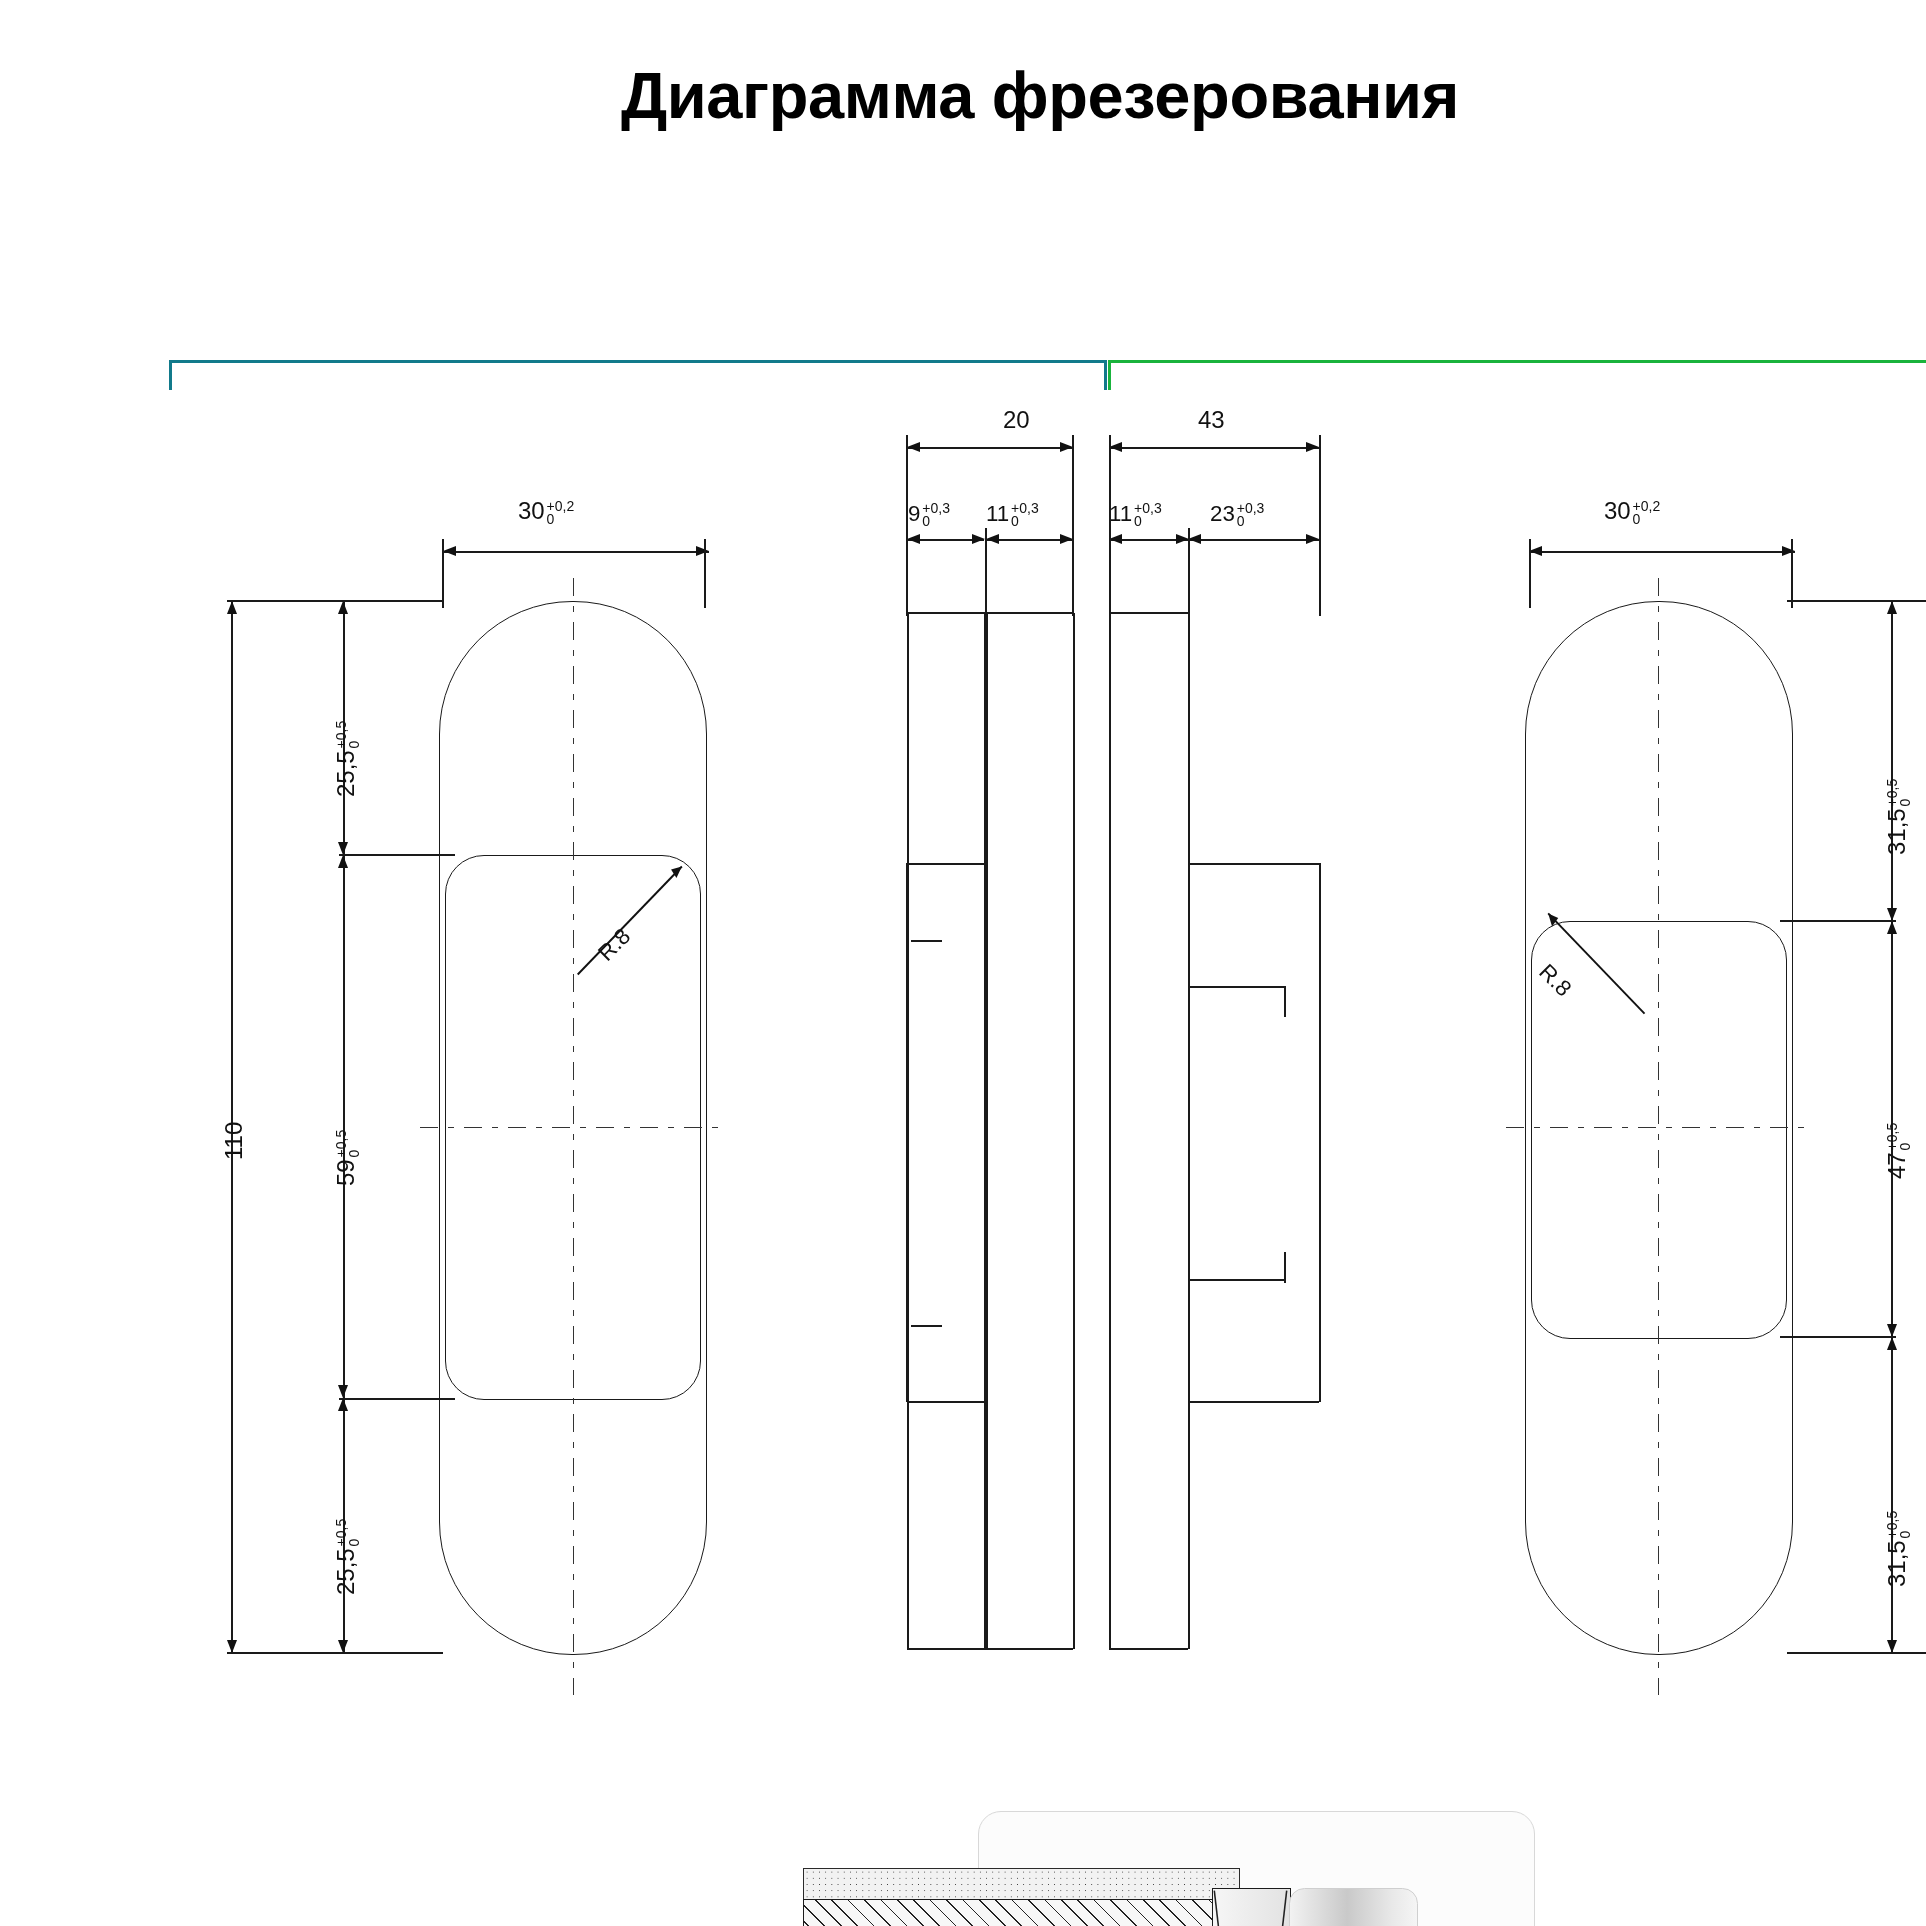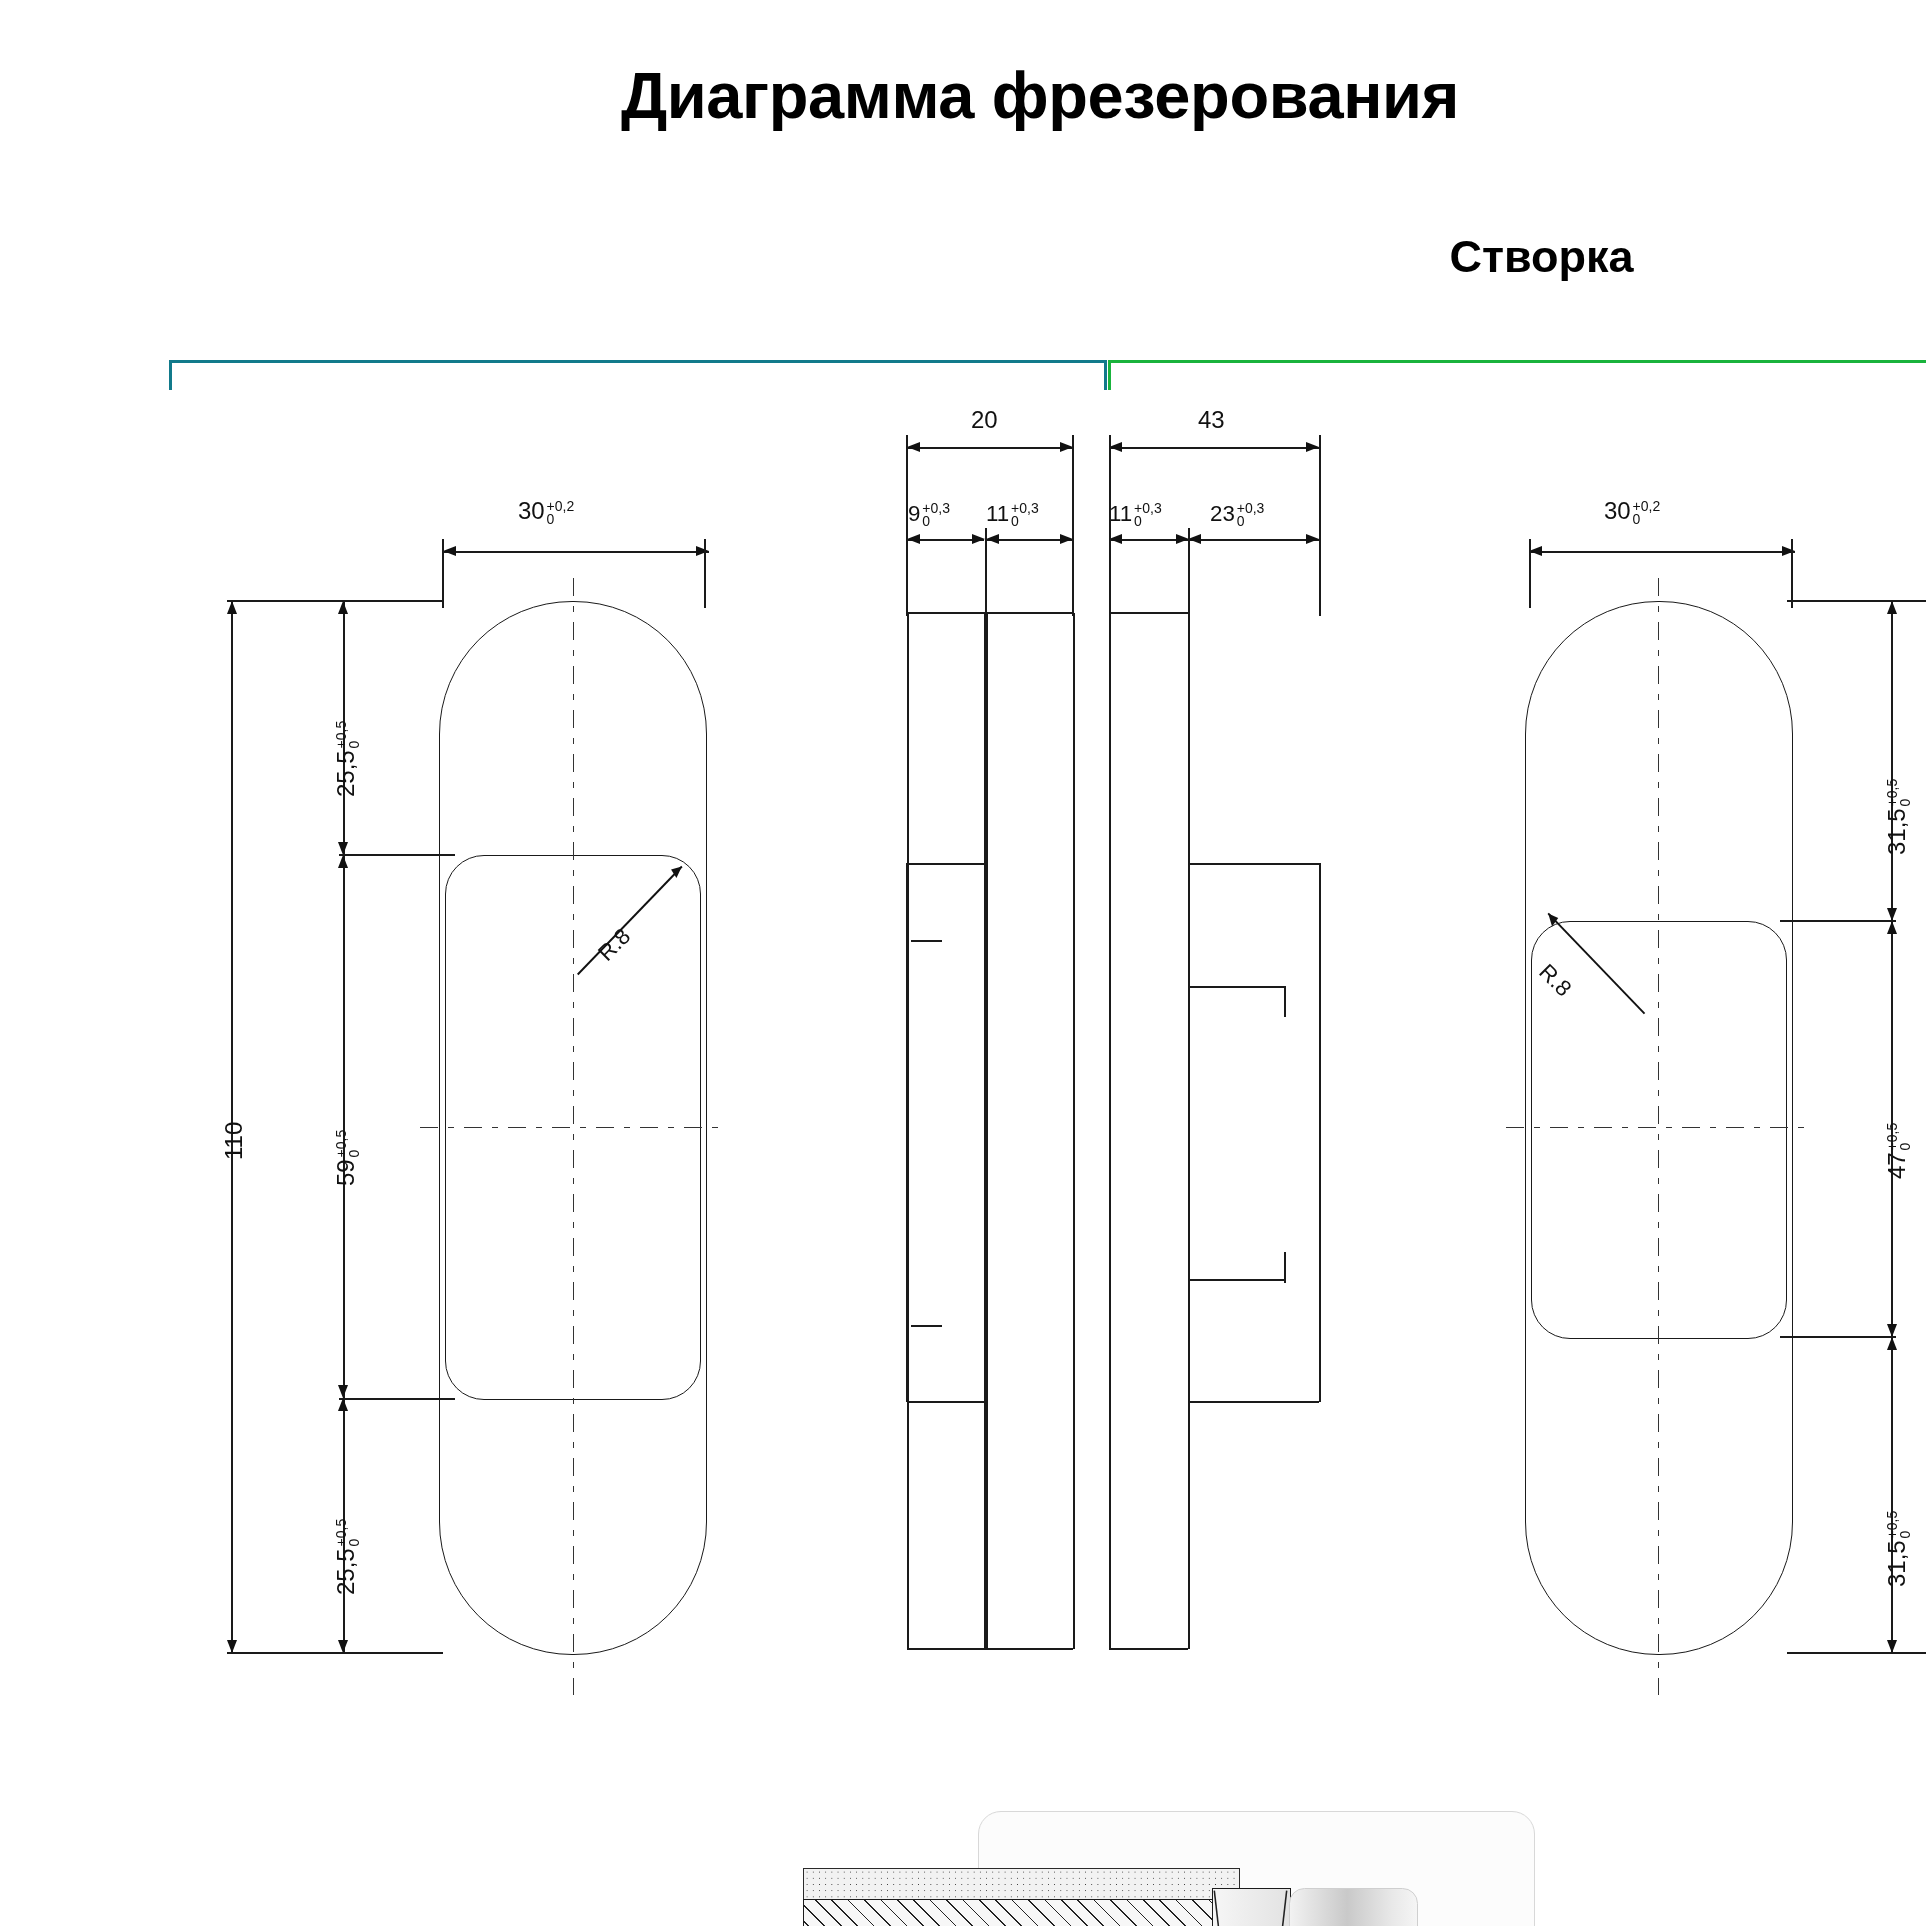--- a/index.html
+++ b/index.html
@@ -135,21 +135,20 @@
     background: linear-gradient(to right, #f2f2f2, #c9c9c9 45%, #e8e8e8 80%, #f5f5f5);
   }
   svg { position: absolute; overflow: visible; }
 </style>
 </head>
 <body>
 
 <div class="page">
 
   <div class="main-title">Диаграмма фрезерования</div>
-  <div class="sub-title" id="title-leaf">Створка</div>
 
   <div class="bracket" id="bracket-frame"></div>
   <div class="bracket" id="bracket-leaf"></div>
 
   <div>
 
     <div class="stadium-outer" style="left:439px; top:601px; width:266px; height:1052px; border-radius:133px;"></div>
 
     <div class="stadium-inner" style="left:445px; top:855px; width:254px; height:543px; border-radius:39px;"></div>
 
@@ -229,21 +228,21 @@
     <div class="ln ln-v" style="left:1319px; top:863px; height:539px;"></div>
     <div class="ln ln-h" style="left:1188px; top:1401px; width:131px;"></div>
     <div class="ln ln-h" style="left:1188px; top:986px; width:96px;"></div>
     <div class="ln ln-h" style="left:1188px; top:1279px; width:96px;"></div>
     <div class="ln ln-v" style="left:1284px; top:986px; height:31px;"></div>
     <div class="ln ln-v" style="left:1284px; top:1252px; height:31px;"></div>
 
     <div class="ln ln-h" style="left:907px; top:447px; width:166px;"></div>
     <div class="arrow arr-l" style="left:907px; top:442px;"></div>
     <div class="arrow arr-r" style="left:1060px; top:442px;"></div>
-    <div class="dim-txt" style="left:971px; top:406px;">20</div>
+    <div class="dim-txt" style="left:1003px; top:406px;">20</div>
 
     <div class="ln ln-h" style="left:1109px; top:447px; width:210px;"></div>
     <div class="arrow arr-l" style="left:1109px; top:442px;"></div>
     <div class="arrow arr-r" style="left:1306px; top:442px;"></div>
     <div class="dim-txt" style="left:1198px; top:406px;">43</div>
 
     <div class="ln ln-h" style="left:907px; top:539px; width:77px;"></div>
     <div class="arrow arr-l" style="left:907px; top:534px;"></div>
     <div class="arrow arr-r" style="left:972px; top:534px;"></div>
     <div class="dim-txt" style="left:908px; top:501px; font-size:22.3px;">

